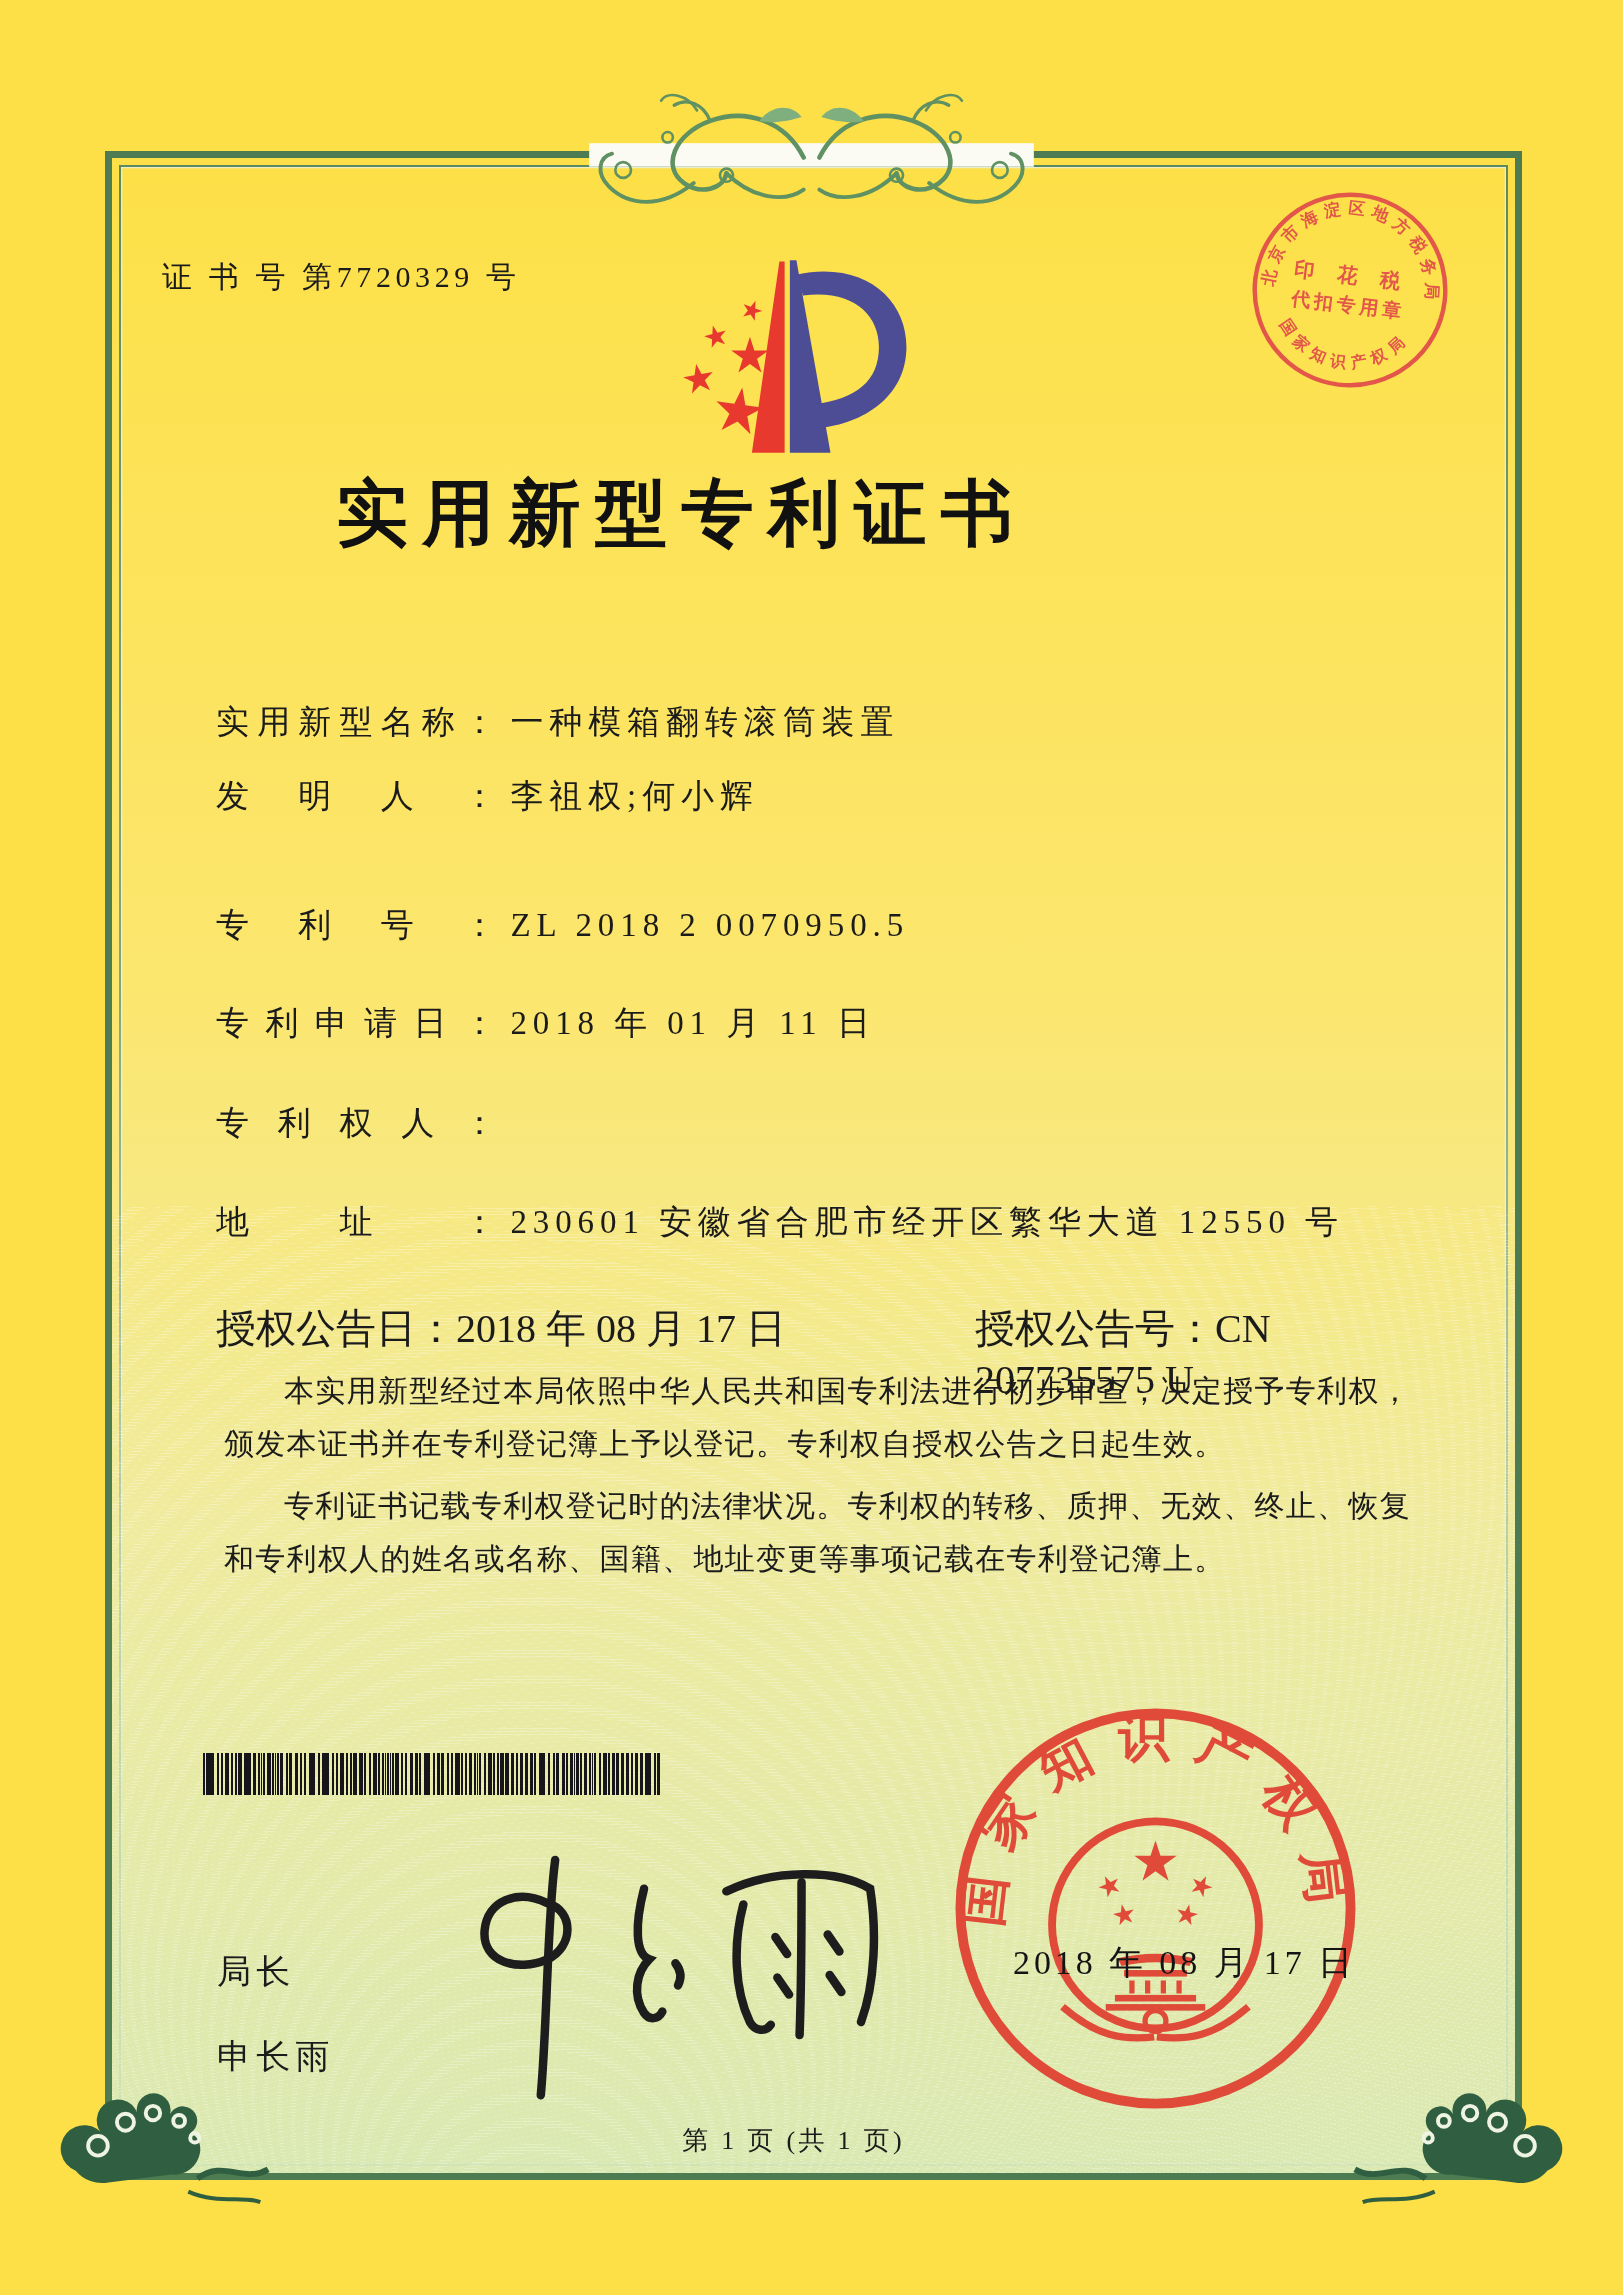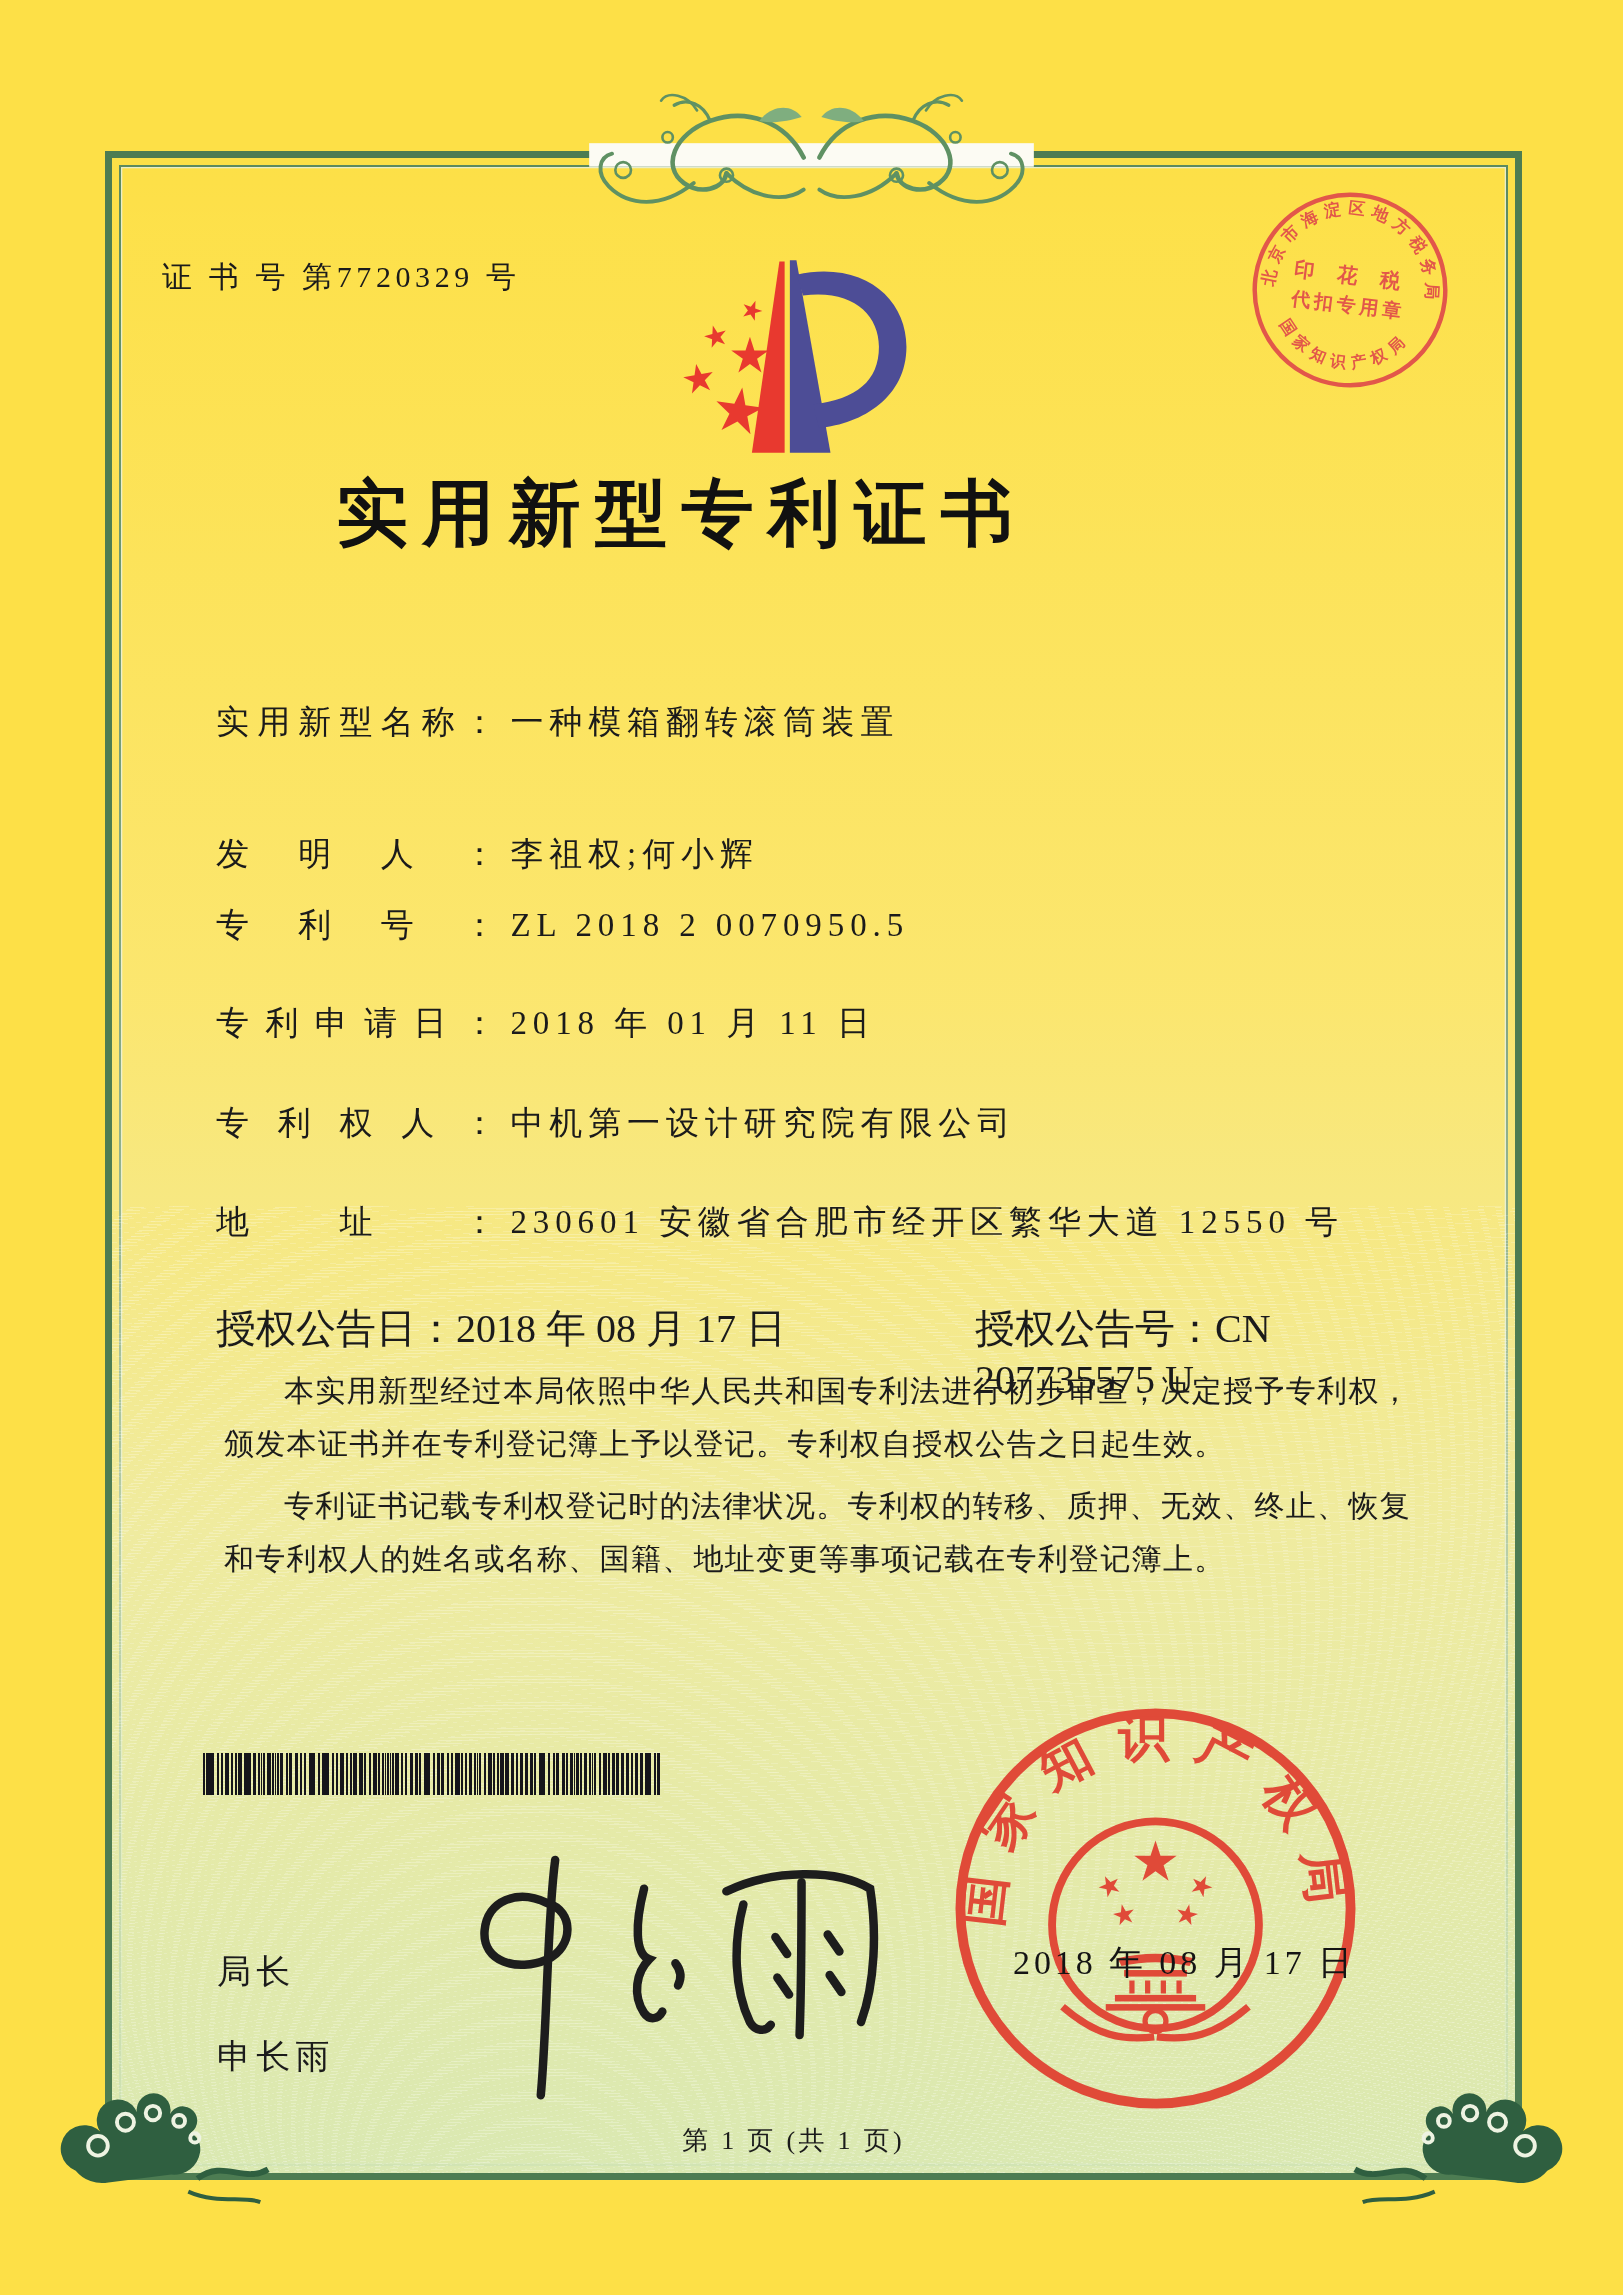--- a/index.html
+++ b/index.html
@@ -37,21 +37,21 @@
   }
   
   .cert-no{position:absolute;left:162px;top:257px;font-size:30px;letter-spacing:4.6px;}
   .title{
     position:absolute;left:105px;top:466px;width:1153px;text-align:center;
     font-size:72px;font-weight:bold;letter-spacing:14.4px;color:#111;
   }
   .field-row{position:absolute;left:216px;display:flex;align-items:baseline;font-size:33px;}
   .field-label{width:280px;text-align:justify;text-align-last:justify;flex:none;}
   .field-value{margin-left:14.4px;letter-spacing:5.9px;white-space:nowrap;}
-  .row-1{top:700px}.row-2{top:832px}.row-3{top:903px}
+  .row-1{top:700px}.row-2{top:774px}.row-3{top:903px}
   .row-4{top:1001px}.row-5{top:1101px}.row-6{top:1200px}
   .grant-row{position:absolute;left:216px;top:1301px;width:1231px;font-size:40px;}
   .grant-right{position:absolute;left:759px;top:0;}
   .paras{
     position:absolute;left:216px;top:1356px;width:1203px;
     font-size:30px;line-height:1.78;letter-spacing:1.3px;text-align:justify;
   }
   .paras p{margin:8px;text-indent:2em;}
   
   .barcode{
@@ -198,21 +198,20 @@
   <div class="field-row row-3">
     <div class="field-label">专利号：</div>
     <div class="field-value">ZL 2018 2 0070950.5</div>
   </div>
   <div class="field-row row-4">
     <div class="field-label">专利申请日：</div>
     <div class="field-value">2018 年 01 月 11 日</div>
   </div>
   <div class="field-row row-5">
     <div class="field-label">专利权人：</div>
-    <div class="field-value">中机第一设计研究院有限公司</div>
   </div>
   <div class="field-row row-6">
     <div class="field-label">地址：</div>
     <div class="field-value">230601 安徽省合肥市经开区繁华大道 12550 号</div>
   </div>
 
   <div class="grant-row">
     <span>授权公告日：</span><span>2018 年 08 月 17 日</span>
     <span class="grant-right">
       <span>授权公告号：</span><span>CN 207735575 U</span>

